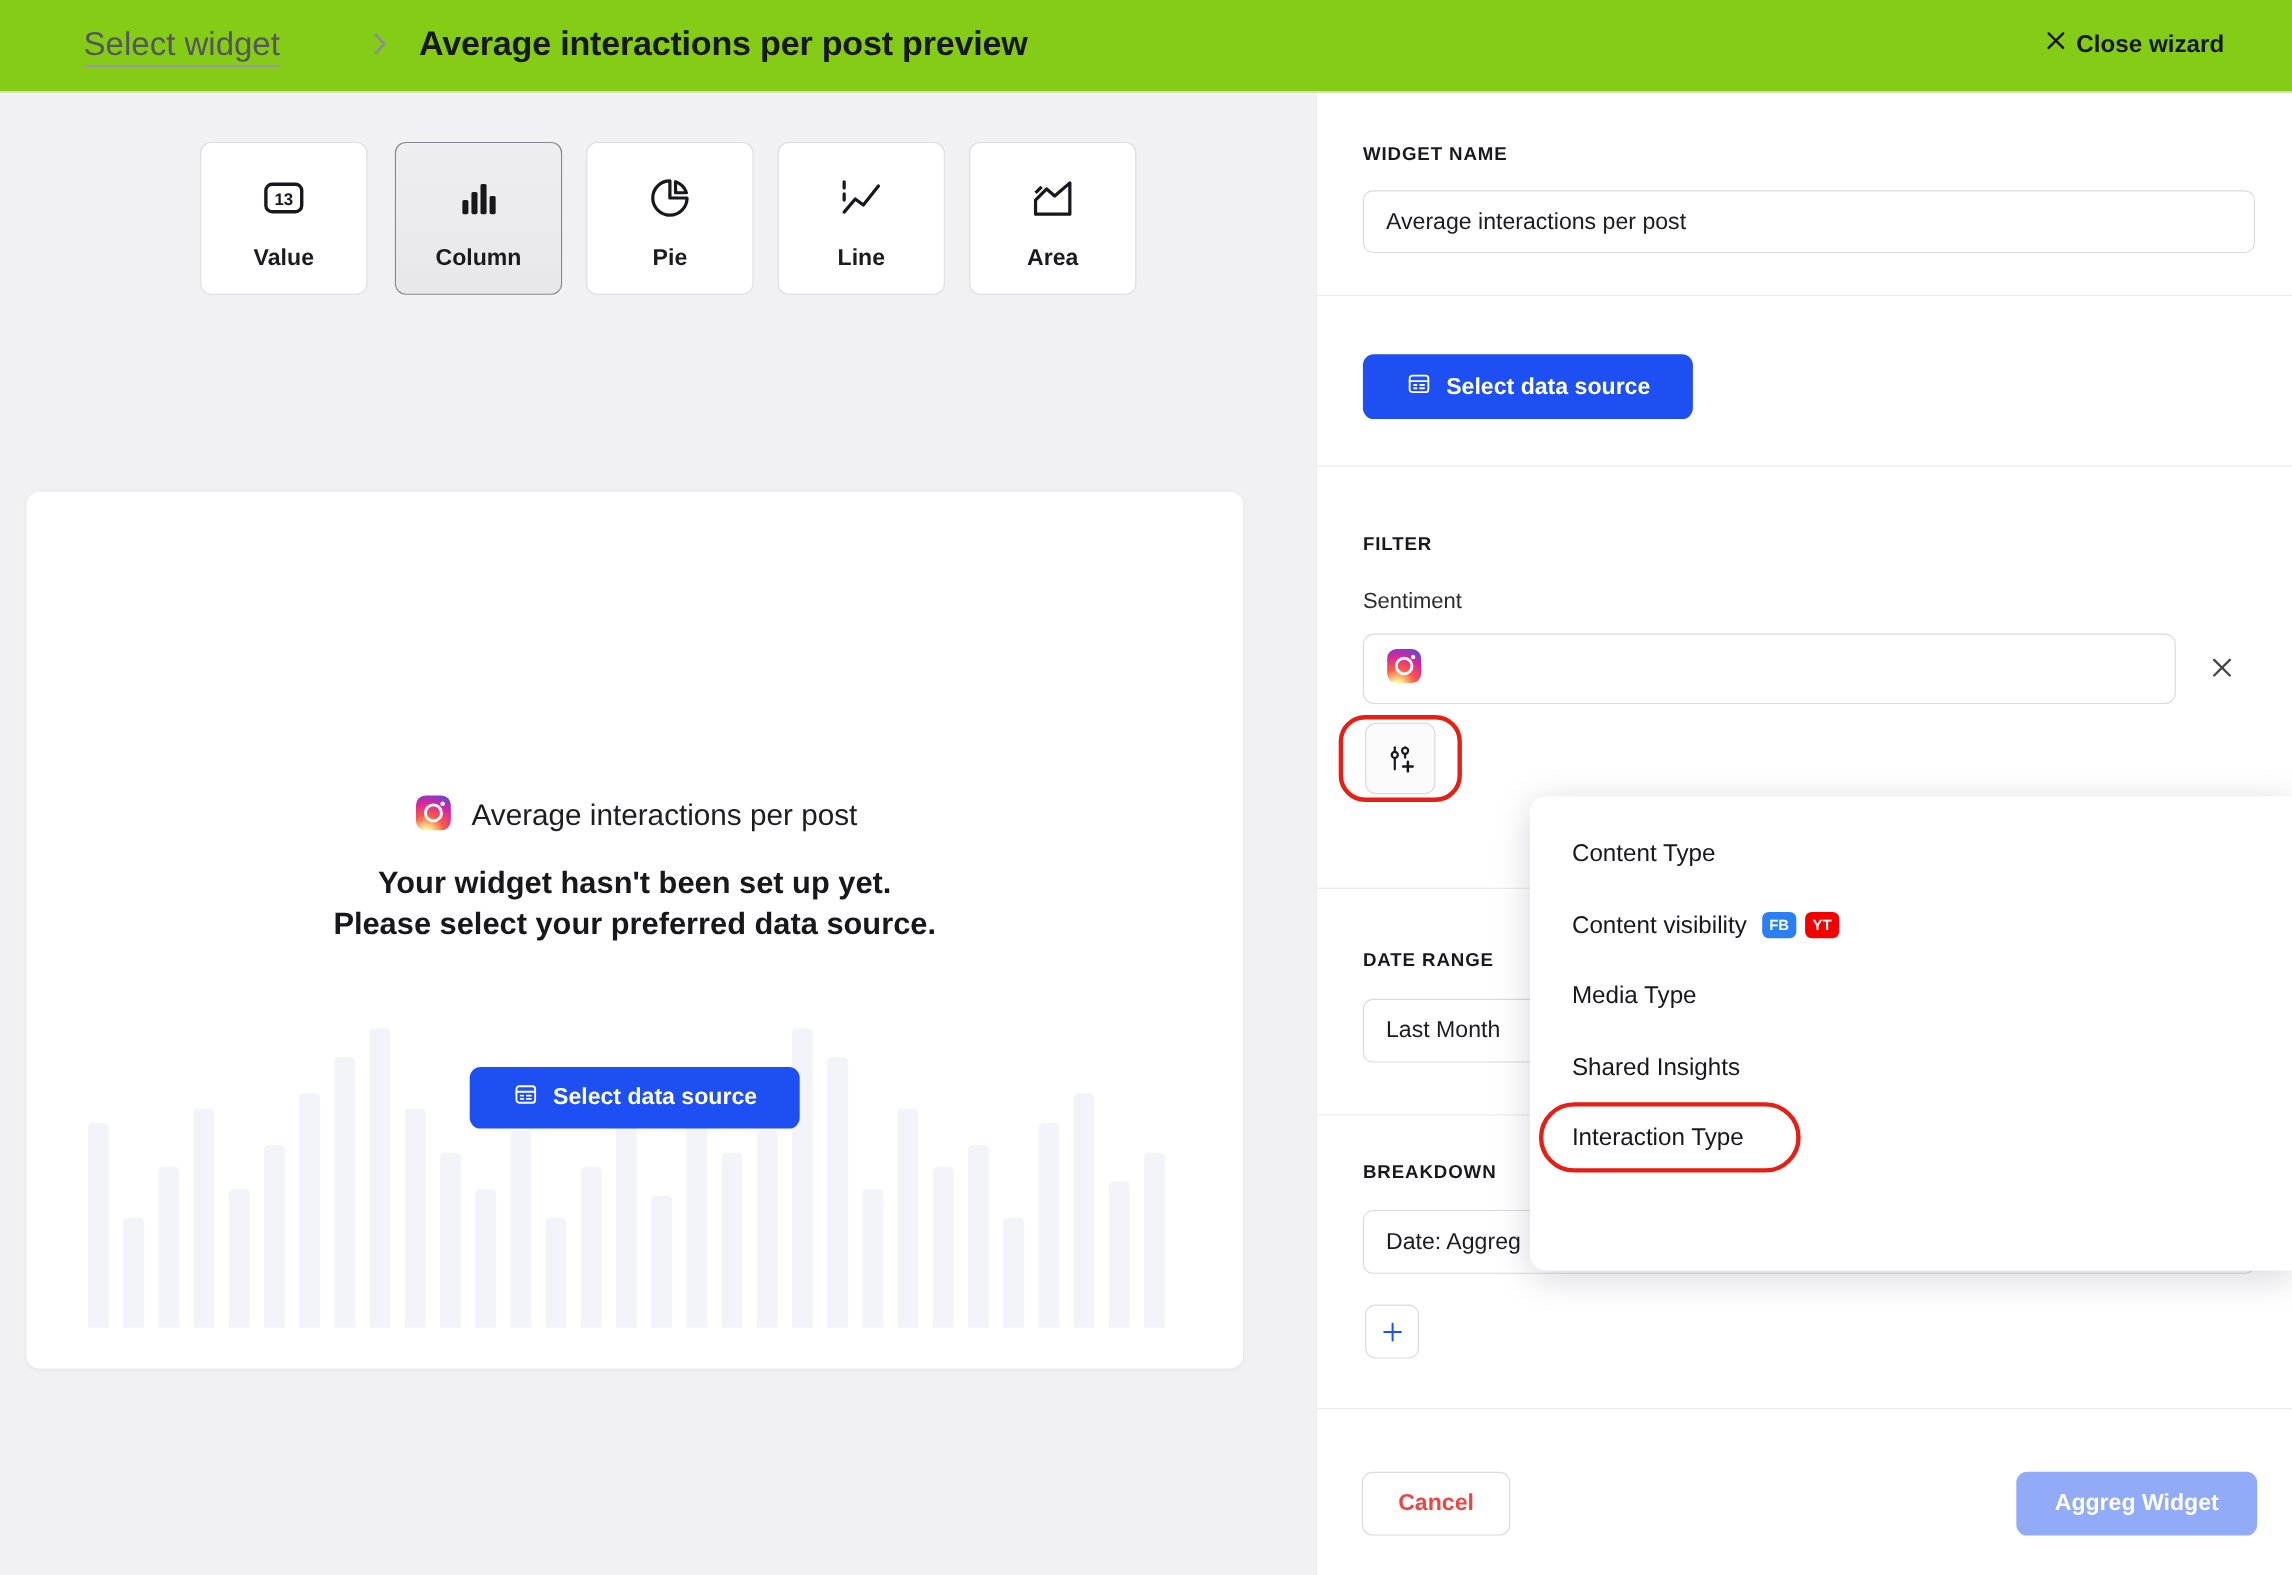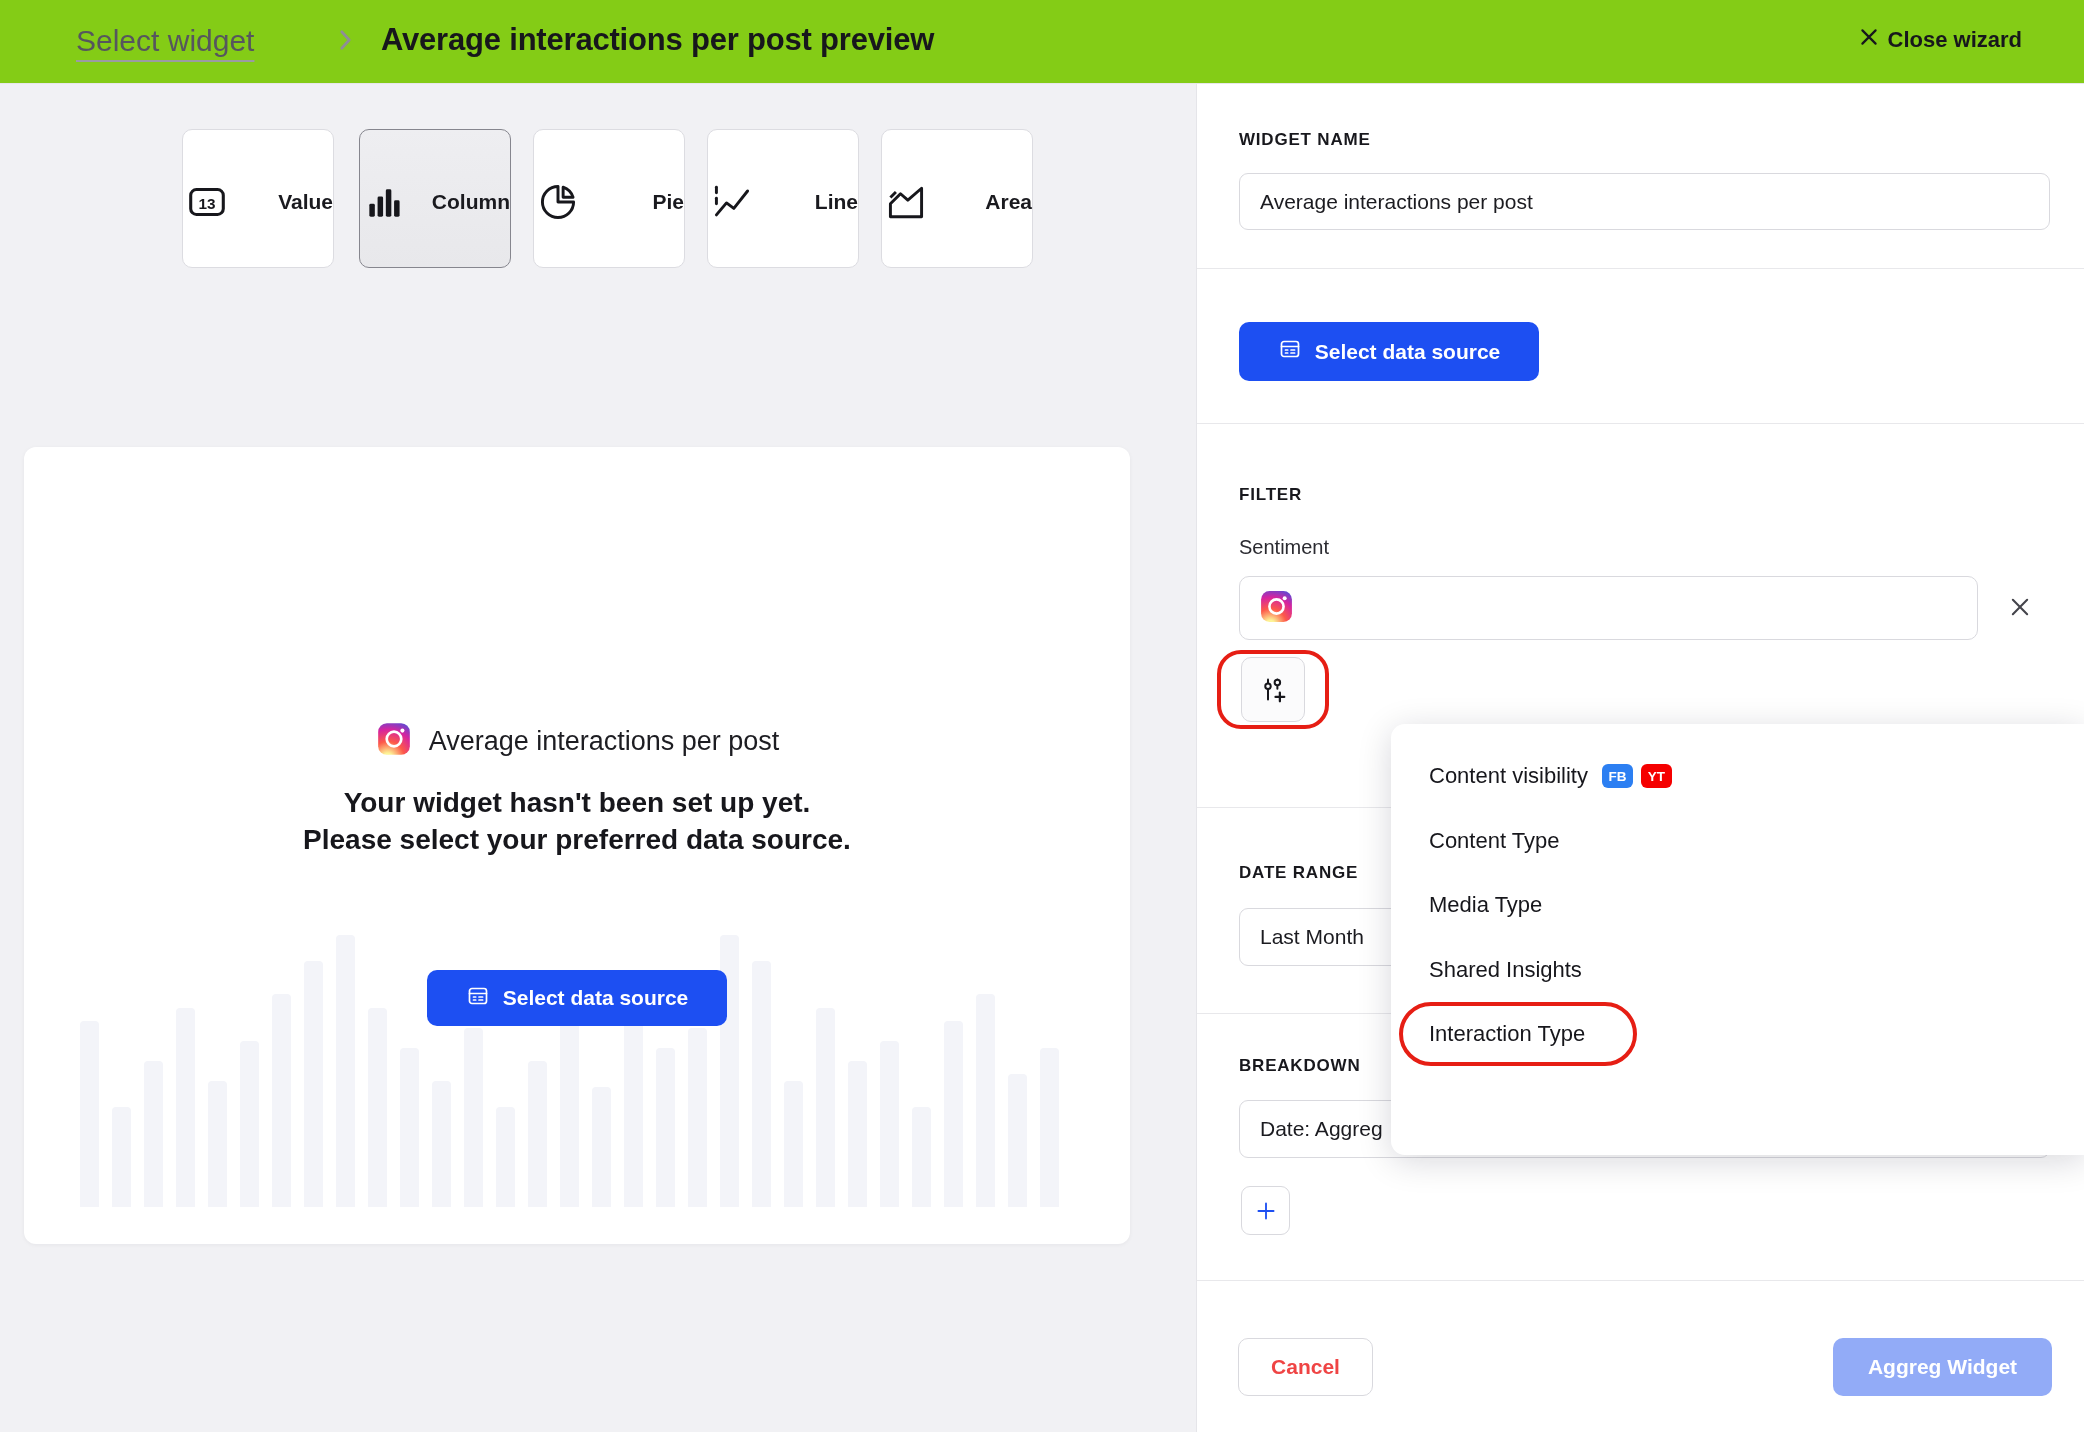--- a/index.html
+++ b/index.html
@@ -8,21 +8,21 @@
 
   
   .topbar { position:absolute; left:0; top:0; width:2084px; height:84px; background:#84cc16; border-bottom:1px solid #e7e7ea; z-index:20; }
   .crumb { position:absolute; left:76px; top:24px; font-size:30px; color:#56565e; text-decoration:underline; text-decoration-color:#9b9ba3; text-underline-offset:9px; text-decoration-thickness:2px; cursor:pointer; }
   .chev { position:absolute; left:338px; top:28px; }
   .title { position:absolute; left:381px; top:22px; font-size:31px; font-weight:700; color:#17171c; letter-spacing:-0.2px; }
   .close-wizard { position:absolute; right:62px; top:26px; display:flex; align-items:center; gap:8px; font-size:22px; font-weight:700; color:#17171c; cursor:pointer; }
 
   
   .left-panel { position:absolute; left:0; top:84px; width:1196px; height:1348px; background:#f1f1f4; }
-  .type-btn { position:absolute; top:45px; width:152px; height:139px; background:#fff; border:1px solid #dcdce1; border-radius:10px; display:flex; flex-direction:row; align-items:center; justify-content:space-between; padding:26px 0 20px; cursor:pointer; }
+  .type-btn { position:absolute; top:45px; width:152px; height:139px; background:#fff; border:1px solid #dcdce1; border-radius:10px; display:flex; flex-direction:column; align-items:center; justify-content:space-between; padding:26px 0 20px; cursor:pointer; }
   .type-btn.selected { background:linear-gradient(#eeeef1,#e8e8eb); border:1.5px solid #86868e; }
   .type-label { font-size:21px; font-weight:700; color:#1a1a1f; }
   .type-icon { width:48px; height:48px; display:flex; align-items:center; justify-content:center; }
 
   .preview-card { position:absolute; left:24px; top:363px; width:1106px; height:797px; background:#fff; border-radius:12px; box-shadow:0 1px 4px rgba(20,20,40,0.05); overflow:hidden; }
   .pv-title-row { position:absolute; left:0; top:273px; width:100%; display:flex; align-items:center; justify-content:center; gap:16px; z-index:2; }
   .pv-title { font-size:27px; color:#1d1d22; }
   .pv-msg { position:absolute; left:50%; transform:translateX(-50%); top:338px; width:548px; text-align:center; font-size:28px; font-weight:700; line-height:1.32; color:#17171c; z-index:2; }
   .pv-btn { position:absolute; left:403px; top:523px; width:300px; height:56px; z-index:3; }
   .pv-bars { position:absolute; left:56px; bottom:37px; display:flex; align-items:flex-end; gap:13px; z-index:1; }
@@ -293,30 +293,30 @@
       </svg>
   </button>
 
   <div class="divider" style="top:1196px"></div>
 
   <button class="btn-cancel">Cancel</button>
   <button class="btn-create">Aggreg Widget</button>
 
   <div class="dropdown">
     <div class="dd-item">
+      <span>Content Type</span>
+    </div>
+    <div class="dd-item">
       <span>Content visibility</span>
       <span class="badges">
         <span class="badge fb">FB</span>
         <span class="badge yt">YT</span>
       </span>
     </div>
     <div class="dd-item">
-      <span>Content Type</span>
-    </div>
-    <div class="dd-item">
       <span>Media Type</span>
     </div>
     <div class="dd-item">
       <span>Shared Insights</span>
     </div>
     <div class="dd-item">
       <span>Interaction Type</span>
     </div>
     <div class="ring-shared"></div>
   </div>

